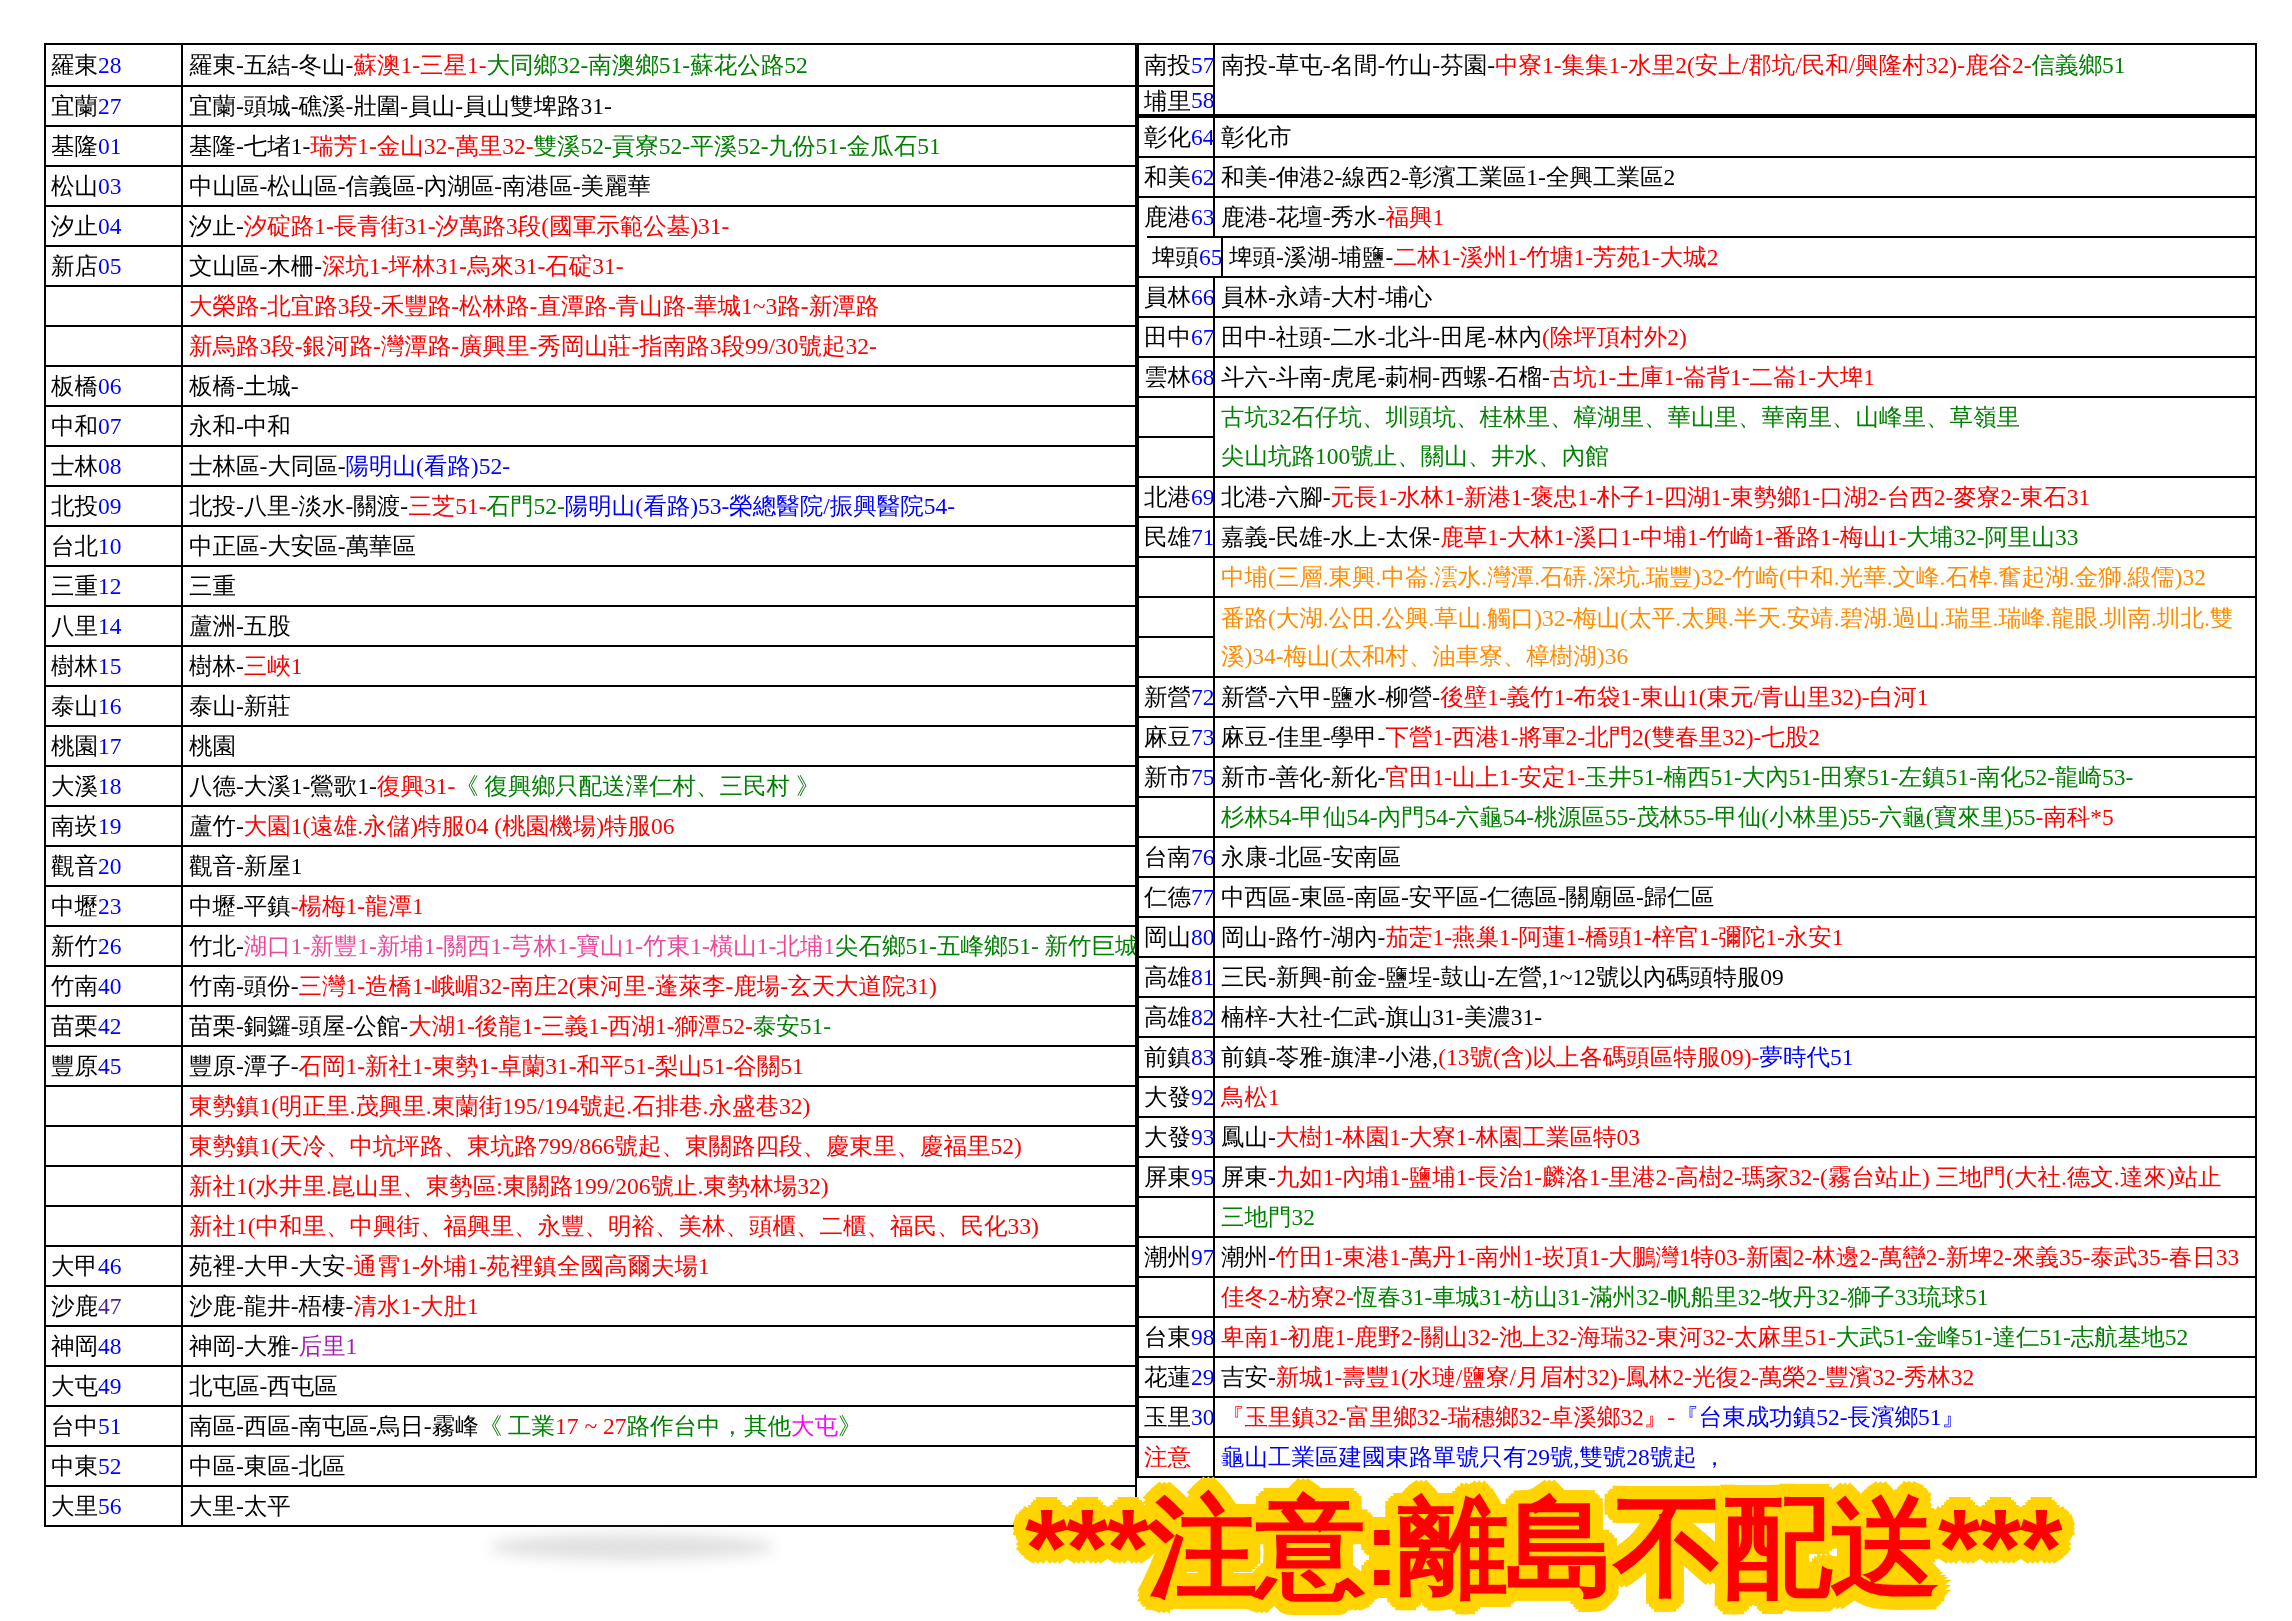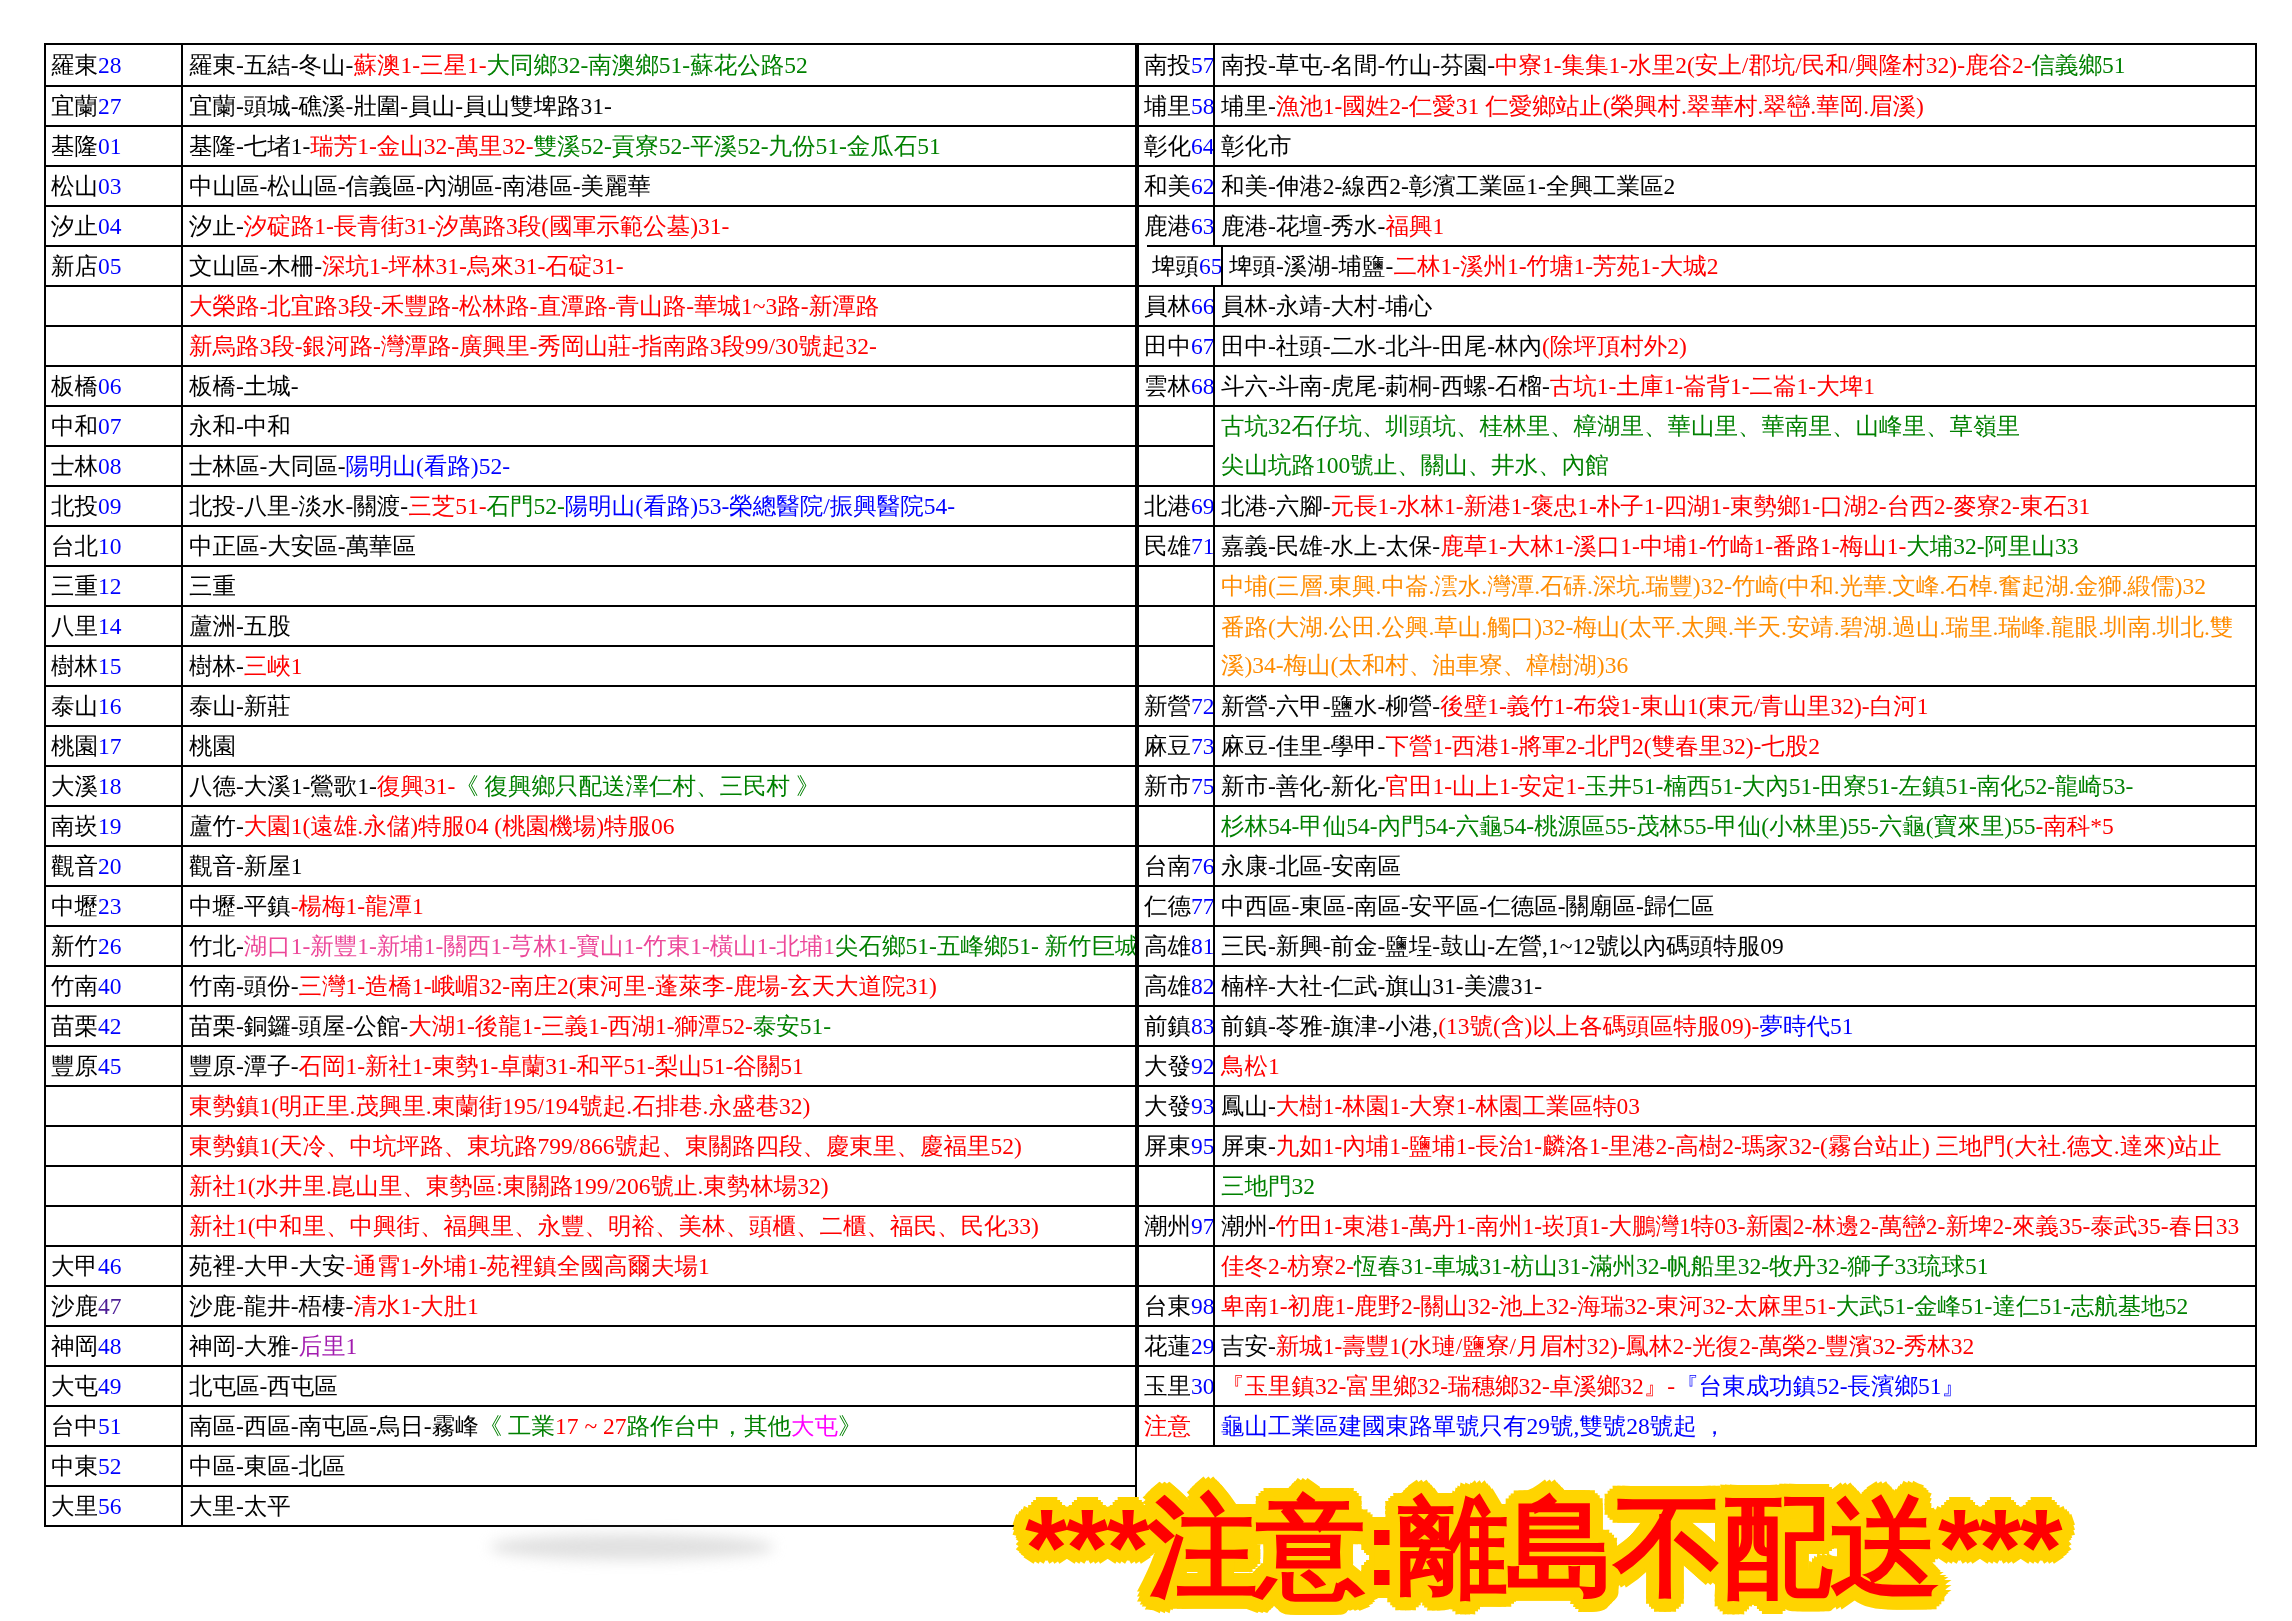--- a/index.html
+++ b/index.html
@@ -389,21 +389,21 @@
         <div class="lcell">
           <span class="zname">南投</span>
           <span class="zcode" style="color: rgb(0, 0, 255);">57</span>
         </div>
         <div class="ccell">
           <span style="color: rgb(0, 0, 0);">南投-草屯-名間-竹山-芬園-</span>
           <span style="color: rgb(255, 0, 0);">中寮1-集集1-水里2(安上/郡坑/民和/興隆村32)-鹿谷2-</span>
           <span style="color: rgb(0, 128, 0);">信義鄉51</span>
         </div>
       </div>
-      <div class="trow" style="height: 40px;">
+      <div class="trow" style="height: 31px; flex-direction: column;">
         <div class="lcell">
           <span class="zname">埔里</span>
           <span class="zcode" style="color: rgb(0, 0, 255);">58</span>
         </div>
         <div class="ccell">
           <span style="color: rgb(0, 0, 0);">埔里-</span>
           <span style="color: rgb(255, 0, 0);">漁池1-國姓2-仁愛31 仁愛鄉站止(榮興村.翠華村.翠巒.華岡.眉溪)</span>
         </div>
       </div>
       <div class="trow" style="height: 40px;">
@@ -563,20 +563,30 @@
           <span style="color: rgb(0, 0, 0);">永康-北區-安南區</span>
         </div>
       </div>
       <div class="trow" style="height: 40px;">
         <div class="lcell">
           <span class="zname">仁德</span>
           <span class="zcode" style="color: rgb(0, 0, 255);">77</span>
         </div>
         <div class="ccell">
           <span style="color: rgb(0, 0, 0);">中西區-東區-南區-安平區-仁德區-關廟區-歸仁區</span>
+        </div>
+      </div>
+      <div class="trow" style="height: 40px;">
+        <div class="lcell">
+          <span class="zname">岡山</span>
+          <span class="zcode" style="color: rgb(0, 0, 255);">80</span>
+        </div>
+        <div class="ccell">
+          <span style="color: rgb(0, 0, 0);">岡山-路竹-湖內-</span>
+          <span style="color: rgb(255, 0, 0);">茄萣1-燕巢1-阿蓮1-橋頭1-梓官1-彌陀1-永安1</span>
         </div>
       </div>
       <div class="trow" style="height: 40px;">
         <div class="lcell">
           <span class="zname">高雄</span>
           <span class="zcode" style="color: rgb(0, 0, 255);">81</span>
         </div>
         <div class="ccell">
           <span style="color: rgb(0, 0, 0);">三民-新興-前金-鹽埕-鼓山-左營,1~12號以內碼頭特服09</span>
         </div>

